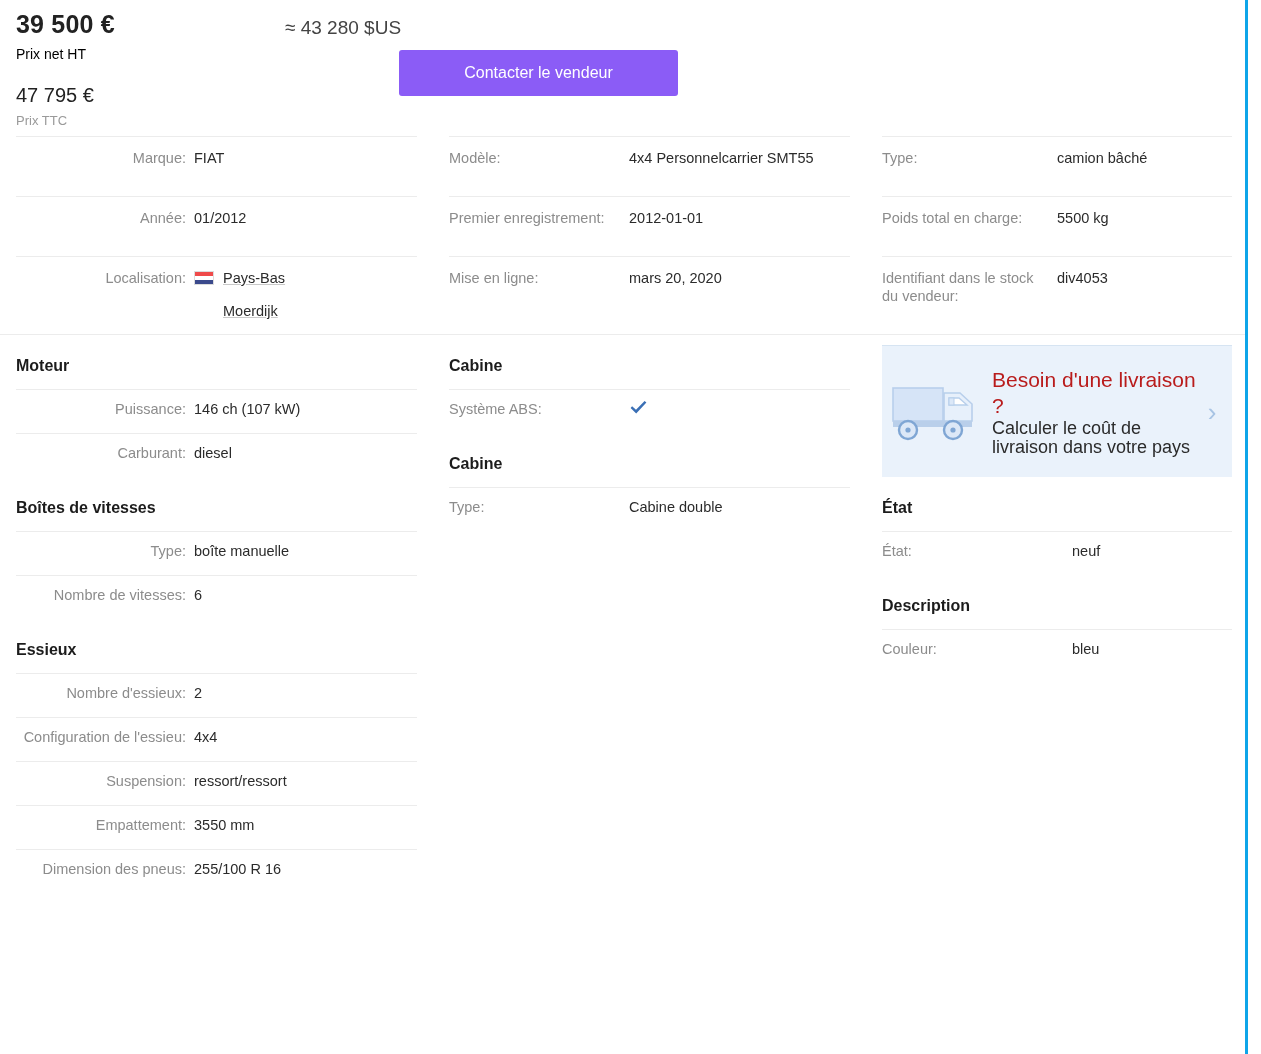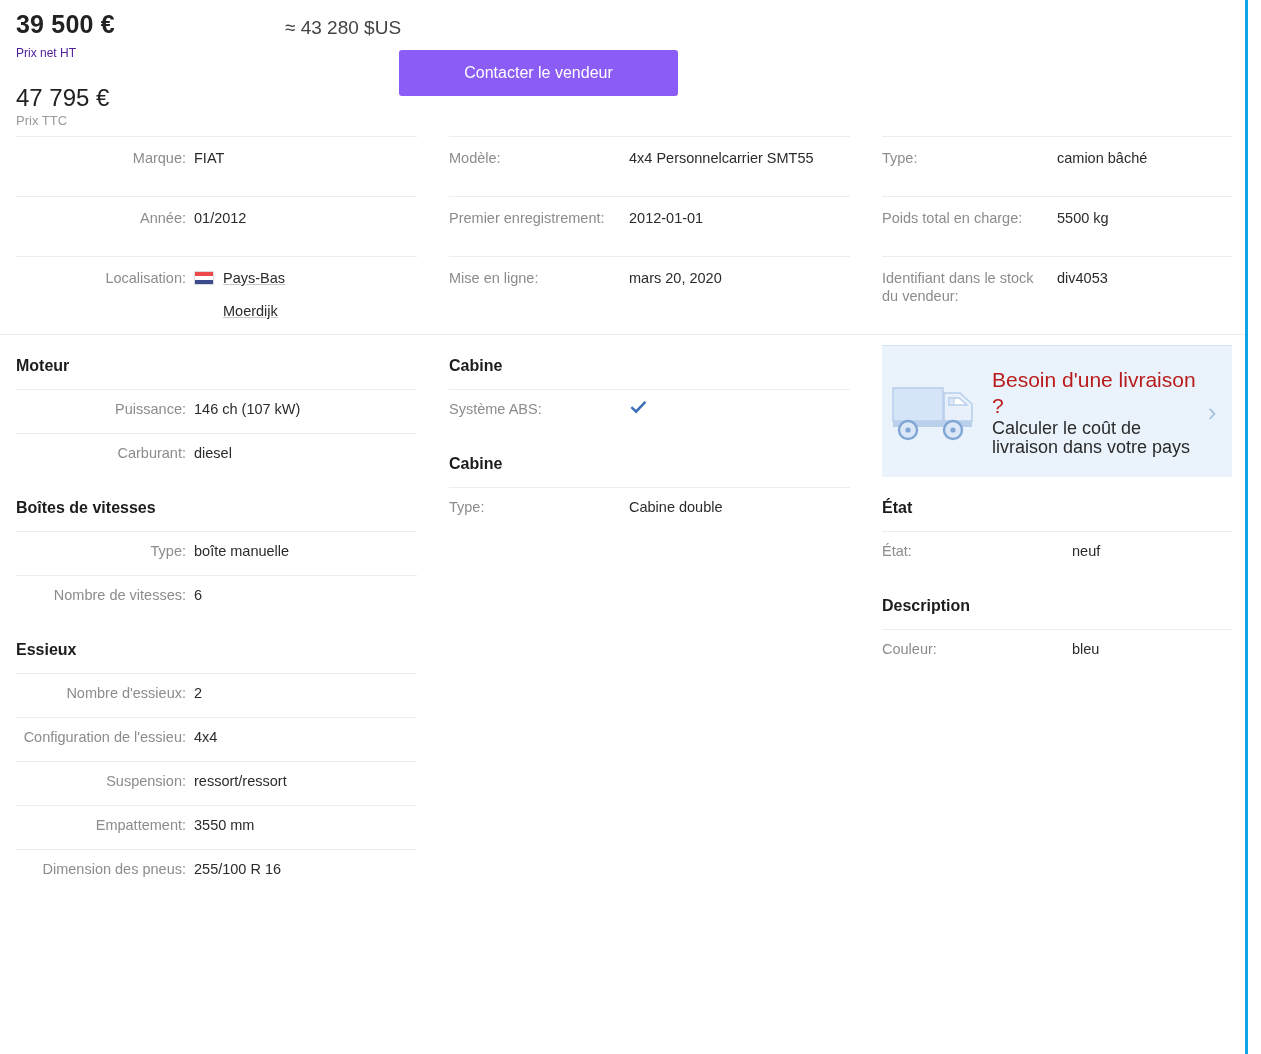--- a/index.html
+++ b/index.html
@@ -32,34 +32,34 @@
     left: 16px; top: 10px;
     font-size: 25px;
     font-weight: bold;
     color: #222222;
     letter-spacing: .2px;
     white-space: nowrap;
   }
   .price-main-sub {
     position: absolute;
     left: 16px; top: 46px;
-    font-size: 12px;
-    color: #4c1d95;
+    font-size: 14px;
+    color: #000000;
   }
   .price-alt {
     position: absolute;
     left: 285px; top: 17px;
     font-size: 19px;
     color: #444444;
     white-space: nowrap;
   }
   .price-second {
     position: absolute;
     left: 16px; top: 84px;
-    font-size: 24px;
+    font-size: 20px;
     color: #222222;
     white-space: nowrap;
   }
   .price-second-sub {
     position: absolute;
     left: 16px; top: 113px;
     font-size: 13px;
     color: #9a9a9a;
   }
   .cta {

